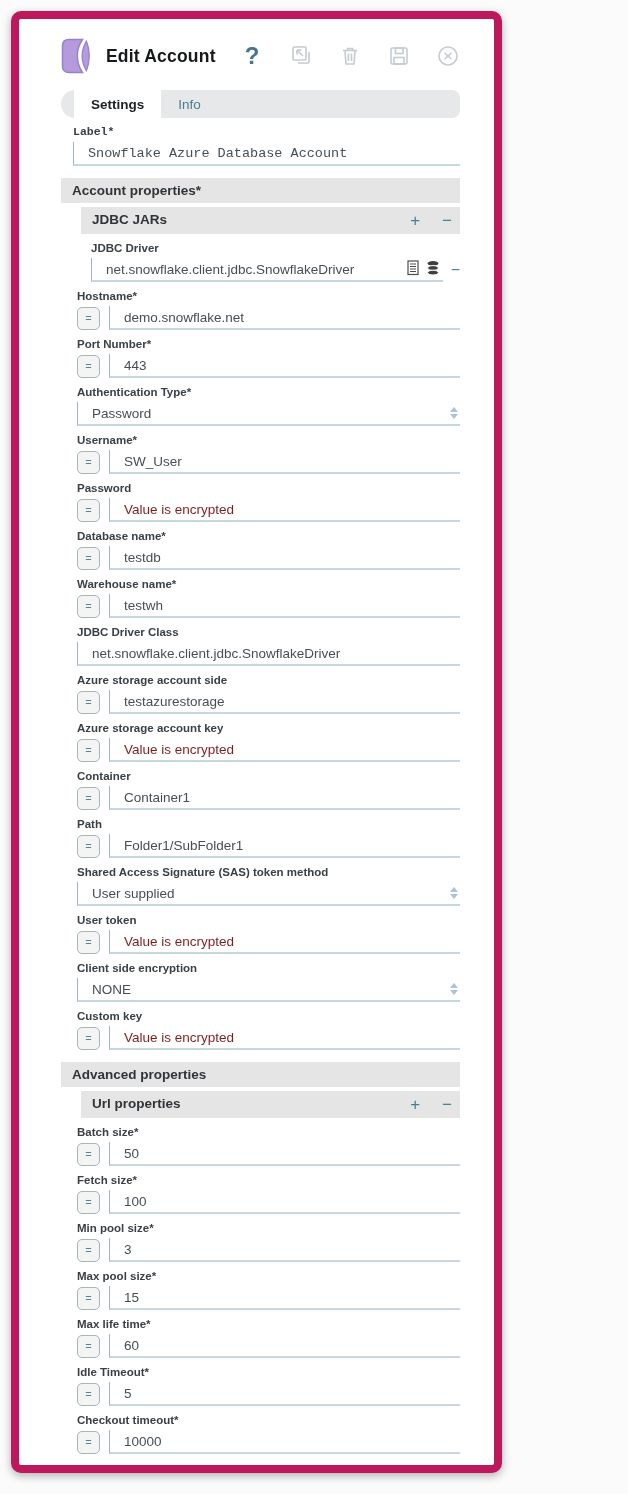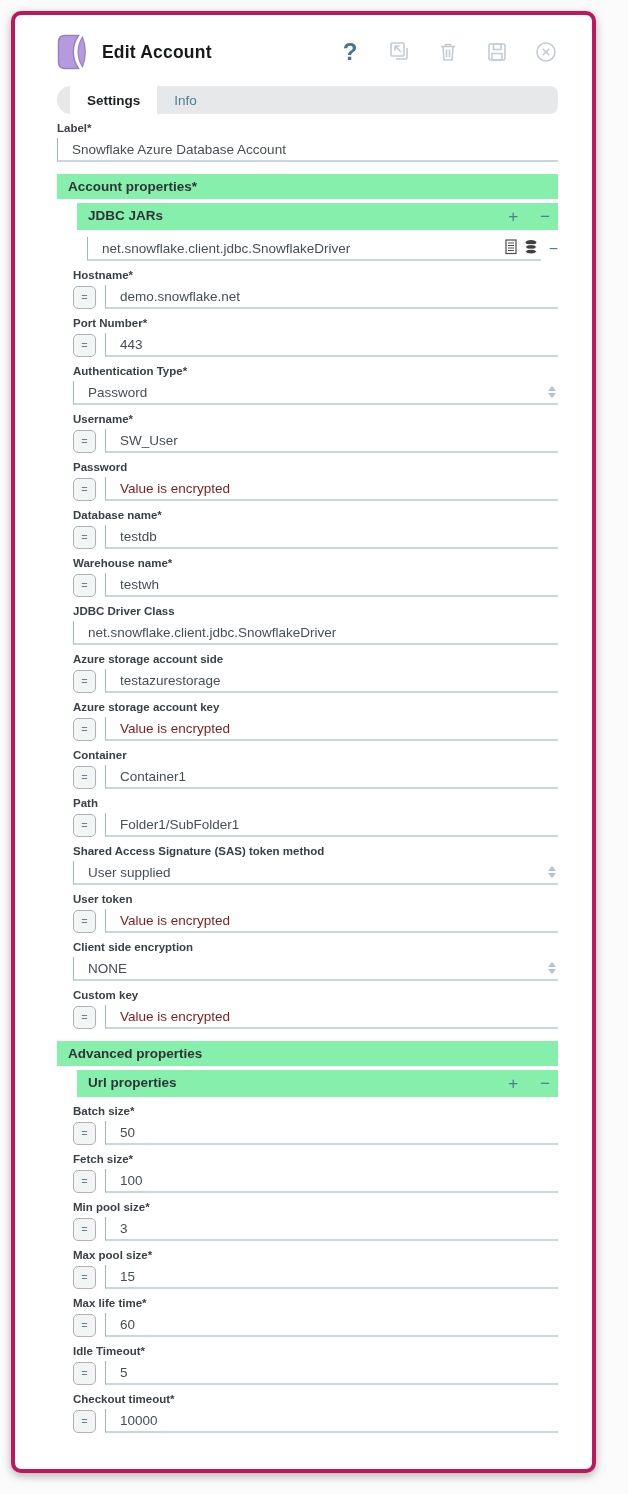--- a/index.html
+++ b/index.html
@@ -1,53 +1,53 @@
 <!DOCTYPE html>
 <html><head>
 <meta charset="utf-8">
 <style>
   * { margin:0; padding:0; box-sizing:border-box; }
   html,body { width:628px; height:1494px; background:#fbfbfb; font-family:"Liberation Sans", sans-serif; }
   .dialog {
-    position:absolute; left:11px; top:11px; width:585px; height:1462px;
-    background:#ffffff; border:4px solid #be185d; border-radius:10px;
+    position:absolute; left:11px; top:11px; width:491px; height:1462px;
+    background:#ffffff; border:8px solid #be185d; border-radius:10px;
     box-shadow:0 3px 9px rgba(70,70,70,.4);
     padding:16px 34px 0 42px;
   }
   
   .hdr { display:flex; align-items:center; height:42px; }
   .hdr-title { font-size:17.5px; font-weight:bold; color:#17191b; margin-left:13px; letter-spacing:.2px; }
   .toolbar { margin-left:auto; display:flex; align-items:center; gap:25px; }
   .tb-icon { width:24px; height:24px; display:flex; align-items:center; justify-content:center; }
   .tb-icon svg { stroke:#c3ccd2; fill:none; stroke-width:1.6; }
   .help { font-size:24px; font-weight:bold; color:#48758b; line-height:1; }
   
   .tabbar { margin-top:13px; height:28px; background:#e7e8e9; border-radius:14px 8px 8px 14px; display:flex; align-items:stretch; padding-left:13px; overflow:hidden; }
   .tab { display:flex; align-items:center; padding:0 17px; font-size:13.5px; }
   .tab.active { background:#ffffff; font-weight:bold; color:#1d2023;text-align:center; }
   .tab.inactive { color:#4a7d92; }
   
   .form-body { margin-top:4px; }
   .field { margin-top:7px; }
-  .ind0 { margin-left:0; }
+  .ind0 { margin-left:12px;font-family:Liberation Mono, monospace; }
   .ind1 { margin-left:16px; }
   .ind2 { margin-left:30px; }
   .f-label { font-size:11.5px; font-weight:bold; color:#3a4045; line-height:14px; }
   .f-row { display:flex; align-items:stretch; height:24px; margin-top:3px; }
   .eq-btn { width:23px; height:23px; align-self:center; border:1px solid #a9b3b9; border-radius:5px; background:#f3f4f4; color:#5d8496; font-size:11px; display:flex; align-items:center; justify-content:center; margin-right:9px; flex:none; }
   .f-input { flex:1; border-left:1px solid #a3b6bf; border-bottom:2px solid #c6d7de; display:flex; align-items:center; padding-left:14px; font-size:13.5px; color:#454f56; min-width:0; overflow:hidden; white-space:nowrap; }
   .f-input .val { flex:1; overflow:hidden; }
   .f-input.ph .val { color:#7f1d1d; }
   .spinner { display:flex; flex-direction:column; gap:2px; margin:0 2px 0 6px; flex:none; }
   .tri-up { width:0; height:0; border-left:4px solid transparent; border-right:4px solid transparent; border-bottom:5px solid #aec4cf; }
   .tri-down { width:0; height:0; border-left:4px solid transparent; border-right:4px solid transparent; border-top:5px solid #aec4cf; }
   .jdbc-icons { display:flex; align-items:center; gap:6px; padding:0 3px; flex:none; }
   .row-minus { color:#4a7d92; font-size:16px; align-self:center; margin-left:8px; flex:none; }
   
-  .section-bar { margin-top:12px; background:#86efac; font-weight:bold; font-size:13.5px; color:#303438; padding:5px 10px 5px 11px; }
+  .section-bar { margin-top:12px; background:#e5e5e5; font-weight:bold; font-size:13.5px; color:#303438; padding:5px 10px 5px 11px; }
   .group-bar { margin-top:4px; margin-left:20px; display:flex; align-items:flex-start; padding-right:8px; }
   .group-ops { margin-left:auto; display:flex; gap:22px; color:#4a7d92; font-size:17px; font-weight:normal; line-height:1; }
   .group-ops span { cursor:default; }
 </style>
 </head>
 <body>
 
 <div class="dialog">
 
   <div class="hdr">
@@ -107,20 +107,21 @@
       </div>
       <div class="section-bar">Account properties*</div>
       <div class="section-bar group-bar">
         <span>JDBC JARs</span>
         <span class="group-ops">
           <span>+</span>
           <span>−</span>
         </span>
       </div>
       <div class="field ind2">
+        <div class="f-label">JDBC Driver</div>
         <div class="f-row">
           <div class="f-input">
             <span class="val">net.snowflake.client.jdbc.SnowflakeDriver</span>
             <span class="jdbc-icons">
               <span><svg width="14" height="16" viewBox="0 0 14 16">
                   <rect x="2" y="1" width="10" height="13.5" fill="#ffffff" stroke="#4c4c4c" stroke-width="1.2"></rect>
                   <path d="M4 4 h6 M4 6.5 h6 M4 9 h6 M4 11.5 h6" stroke="#4c4c4c" stroke-width="1"></path>
                 </svg></span>
               <span><svg width="14" height="16" viewBox="0 0 14 16">
                   <ellipse cx="7" cy="3.4" rx="5.4" ry="2.4" fill="#3f3f3f"></ellipse>

